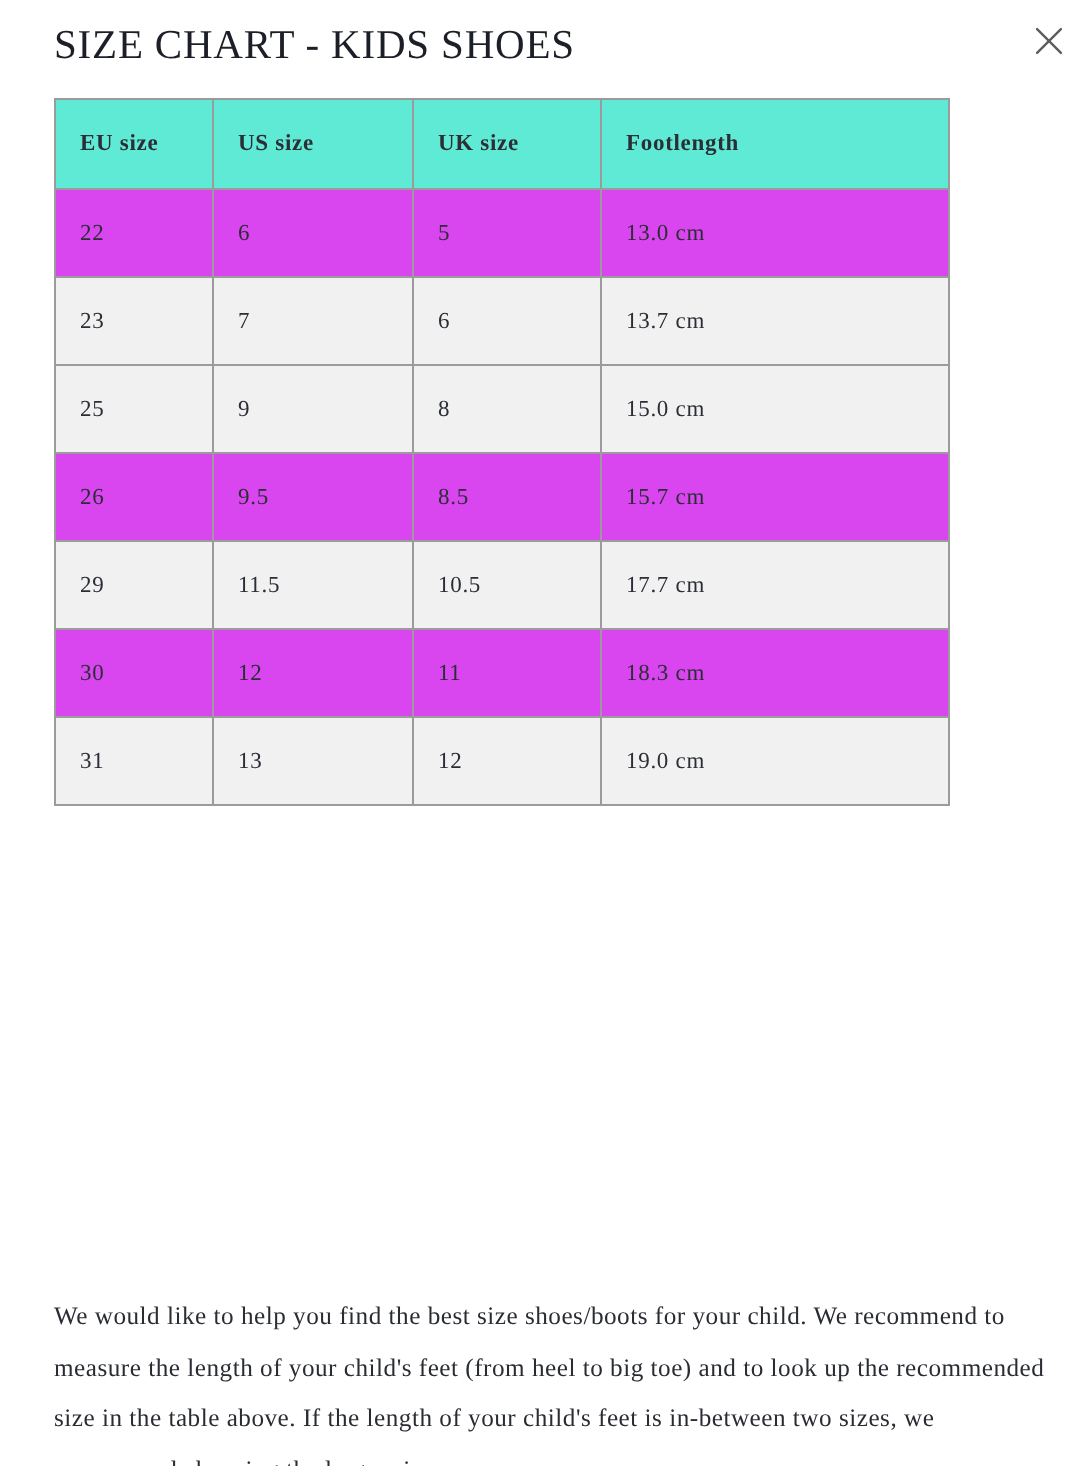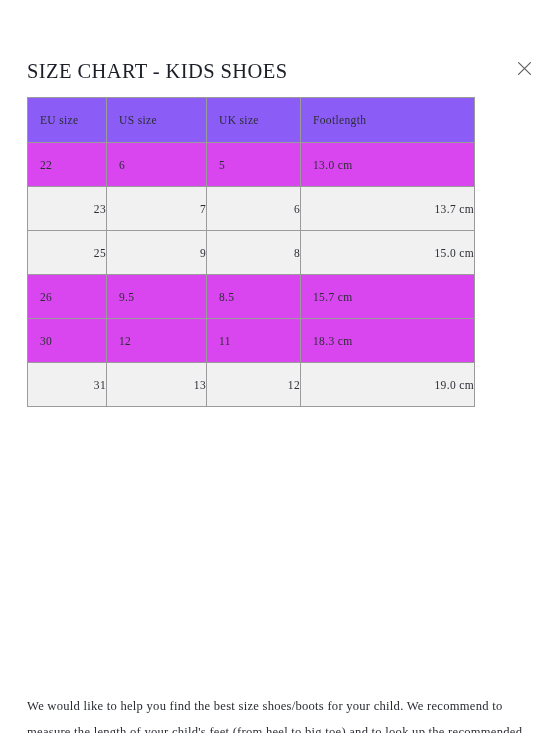--- a/index.html
+++ b/index.html
@@ -14,21 +14,20 @@
     color: #22242c;
     overflow: hidden;
     position: relative;
   }
 
   .modal {
     position: absolute;
     inset: 0;
     background: #ffffff;
     padding: 0;
-    margin-top: 48px;
   }
 
   
   .close-button {
     position: absolute;
     top: 2px;
     right: 1px;
     width: 37px;
     height: 37px;
     border-radius: 50%;
@@ -89,27 +88,26 @@
     padding: 0 0 0 12px;
     height: 43px;
     font-family: "Liberation Serif", "DejaVu Serif", serif;
     font-size: 11.5px;
     font-weight: 400;
     letter-spacing: 0.35px;
     color: #2c2e36;
     background: #d946ef;
   }
   table.size-table thead th {
-    background: #8b5cf6;
+    background: #5eead4;
     height: 44px;
-    font-weight: 400;
+    font-weight: 700;
   }
   table.size-table tbody tr.stripe td {
     background: #f1f1f1;
-    text-align: right;
   }
 
   
   .note {
     position: absolute;
     left: 27px;
     top: 646px;
     width: 497px;
     margin: 0;
     font-family: "Liberation Serif", "DejaVu Serif", serif;
@@ -169,20 +167,26 @@
             <td>9</td>
             <td>8</td>
             <td>15.0 cm</td>
           </tr>
           <tr>
             <td>26</td>
             <td>9.5</td>
             <td>8.5</td>
             <td>15.7 cm</td>
           </tr>
+          <tr class="stripe">
+            <td>29</td>
+            <td>11.5</td>
+            <td>10.5</td>
+            <td>17.7 cm</td>
+          </tr>
           <tr>
             <td>30</td>
             <td>12</td>
             <td>11</td>
             <td>18.3 cm</td>
           </tr>
           <tr class="stripe">
             <td>31</td>
             <td>13</td>
             <td>12</td>

